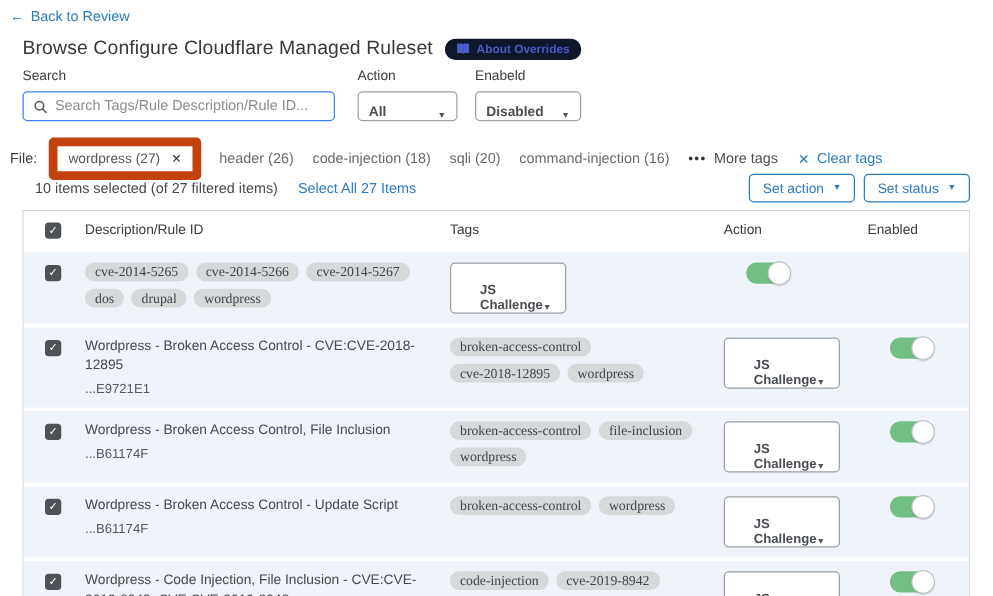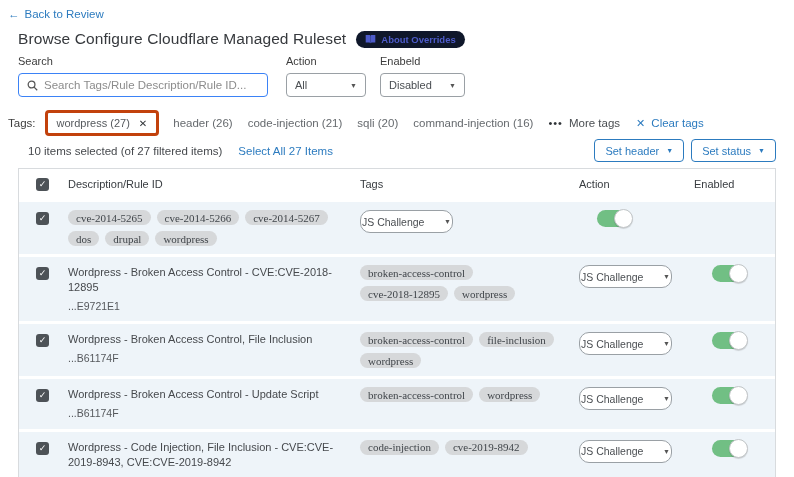--- a/index.html
+++ b/index.html
@@ -23,30 +23,30 @@
   .filter-label { font-size:11px; color:#3c3c3c; margin-bottom:6px; }
   .search-block { width:250px; margin-right:18px; }
   .input-wrap { display:flex; align-items:center; height:24px; border:1px solid #3b82f6;
     border-radius:4px; background:#fff; padding:0 8px; gap:6px; }
   .input-wrap svg { width:11px; height:11px; stroke:#555; flex:0 0 auto; }
   .input-wrap input { border:none; outline:none; flex:1; font-size:11.5px; color:#444;
     font-family:"Liberation Sans","DejaVu Sans",sans-serif; background:transparent; }
   .input-wrap input::placeholder { color:#8c8c8c; }
   .action-block { width:80px; margin-right:14px; }
   .enabled-block { width:85px; }
-  .select { display:flex; align-items:center; justify-content:space-between; height:24px;
+  .select { display:flex; align-items:flex-end; justify-content:space-between; height:24px;
     border:1px solid #9aa0a5; border-radius:4px; background:#fff; padding:0 8px;
-    font-size:11px; color:#4a4e52; cursor:pointer; }
+    font-size:11px; color:#4a4e52; cursor:pointer;font-weight:bold; }
   .caret { font-size:7px; color:#555; line-height:1; }
 
   
   .tags-bar { position:absolute; left:8px; top:110px; width:778px; display:flex;
     align-items:center; font-size:11.5px; }
   .tags-label { color:#3c3c3c; margin-right:9px; }
-  .tag-chip { display:inline-flex; align-items:center; gap:9px; border:3px solid #c2410c;
+  .tag-chip { display:inline-flex; align-items:center; gap:9px; border:7px solid #c2410c;
     border-radius:4px; padding:4px 9px; color:#55595d; font-size:11px; cursor:pointer; }
   .tag-chip .x { color:#2f3337; font-weight:bold; font-size:10px; }
   .avail-tags { display:flex; gap:15px; margin-left:14px; color:#666a6e; }
   .avail-tag { cursor:pointer; white-space:nowrap; }
   .more-tags { display:flex; align-items:center; gap:6px; margin-left:15px; color:#4a4e52; cursor:pointer; }
   .more-tags .dots { font-size:11px; letter-spacing:1px; color:#2f3337; }
   .clear-tags { display:flex; align-items:center; gap:6px; margin-left:16px; color:#2c7bbf; cursor:pointer; }
   .clear-tags .x { font-weight:bold; font-size:11px; }
 
   
@@ -70,21 +70,21 @@
   .checkbox { width:13px; height:13px; border-radius:3px; background:#4d5257; color:#fff;
     display:flex; align-items:center; justify-content:center; font-size:9px; line-height:1;
     margin-left:17px; cursor:pointer; }
   .thead .checkbox { margin-top:0; }
   .trow .checkbox { margin-top:2px; }
   .desc-cell { line-height:1.4; color:#46494d; padding-right:14px; }
   .rule-id { margin-top:3px; font-size:10.5px; color:#55585c; }
   .tags-cell { display:flex; flex-wrap:wrap; gap:6px 6px; align-content:flex-start; padding-right:16px; }
   .pill { background:#d6d8da; color:#40454a; border-radius:9px; padding:2px 8px;
     font-size:11px; white-space:nowrap; height:15px; display:flex; align-items:center;font-family:Liberation Serif, serif; }
-  .action-select { width:93px; height:23px; font-size:10.5px; padding:0 1px;border-radius:10px; }
+  .action-select { width:93px; height:41px; font-size:10.5px; padding:0 23px; }
   .toggle { position:relative; display:inline-block; width:35px; height:17px;
     border-radius:9px; background:#71bf84; margin-left:18px; cursor:pointer; flex:0 0 auto; }
   .toggle .knob { position:absolute; right:-1px; top:-1px; width:19px; height:19px;
     border-radius:50%; background:#fff; border:1px solid #c2c5c8;
     box-shadow:0 1px 1px rgba(0,0,0,.15); }
 </style>
 </head>
 <body>
 
 <div class="page">
@@ -126,49 +126,49 @@
     <div class="enabled-block">
       <div class="filter-label">Enabeld</div>
       <div class="select">
         <span>Disabled</span>
         <span class="caret">▼</span>
       </div>
     </div>
   </div>
 
   <div class="tags-bar">
-    <span class="tags-label">Tags:</span>
+    <span class="tags-label">File:</span>
     <span class="tag-chip">
       <span>wordpress (27)</span>
       <span class="x">✕</span>
     </span>
     <span class="avail-tags" id="avail-tags">
         <span class="avail-tag">header (26)</span>
-        <span class="avail-tag">code-injection (21)</span>
+        <span class="avail-tag">code-injection (18)</span>
         <span class="avail-tag">sqli (20)</span>
         <span class="avail-tag">command-injection (16)</span>
       </span>
     <span class="more-tags">
       <span class="dots">•••</span>
       <span>More tags</span>
     </span>
     <span class="clear-tags">
       <span class="x">✕</span>
       <span>Clear tags</span>
     </span>
   </div>
 
   <div class="selection-bar">
     <div class="selection-left">
       <span>10 items selected (of 27 filtered items)</span>
       <span class="select-all">Select All 27 Items</span>
     </div>
     <div class="selection-buttons">
       <button class="btn">
-        <span>Set header</span>
+        <span>Set action</span>
         <span class="caret">▼</span>
       </button>
       <button class="btn">
         <span>Set status</span>
         <span class="caret">▼</span>
       </button>
     </div>
   </div>
 
   <div class="table">

